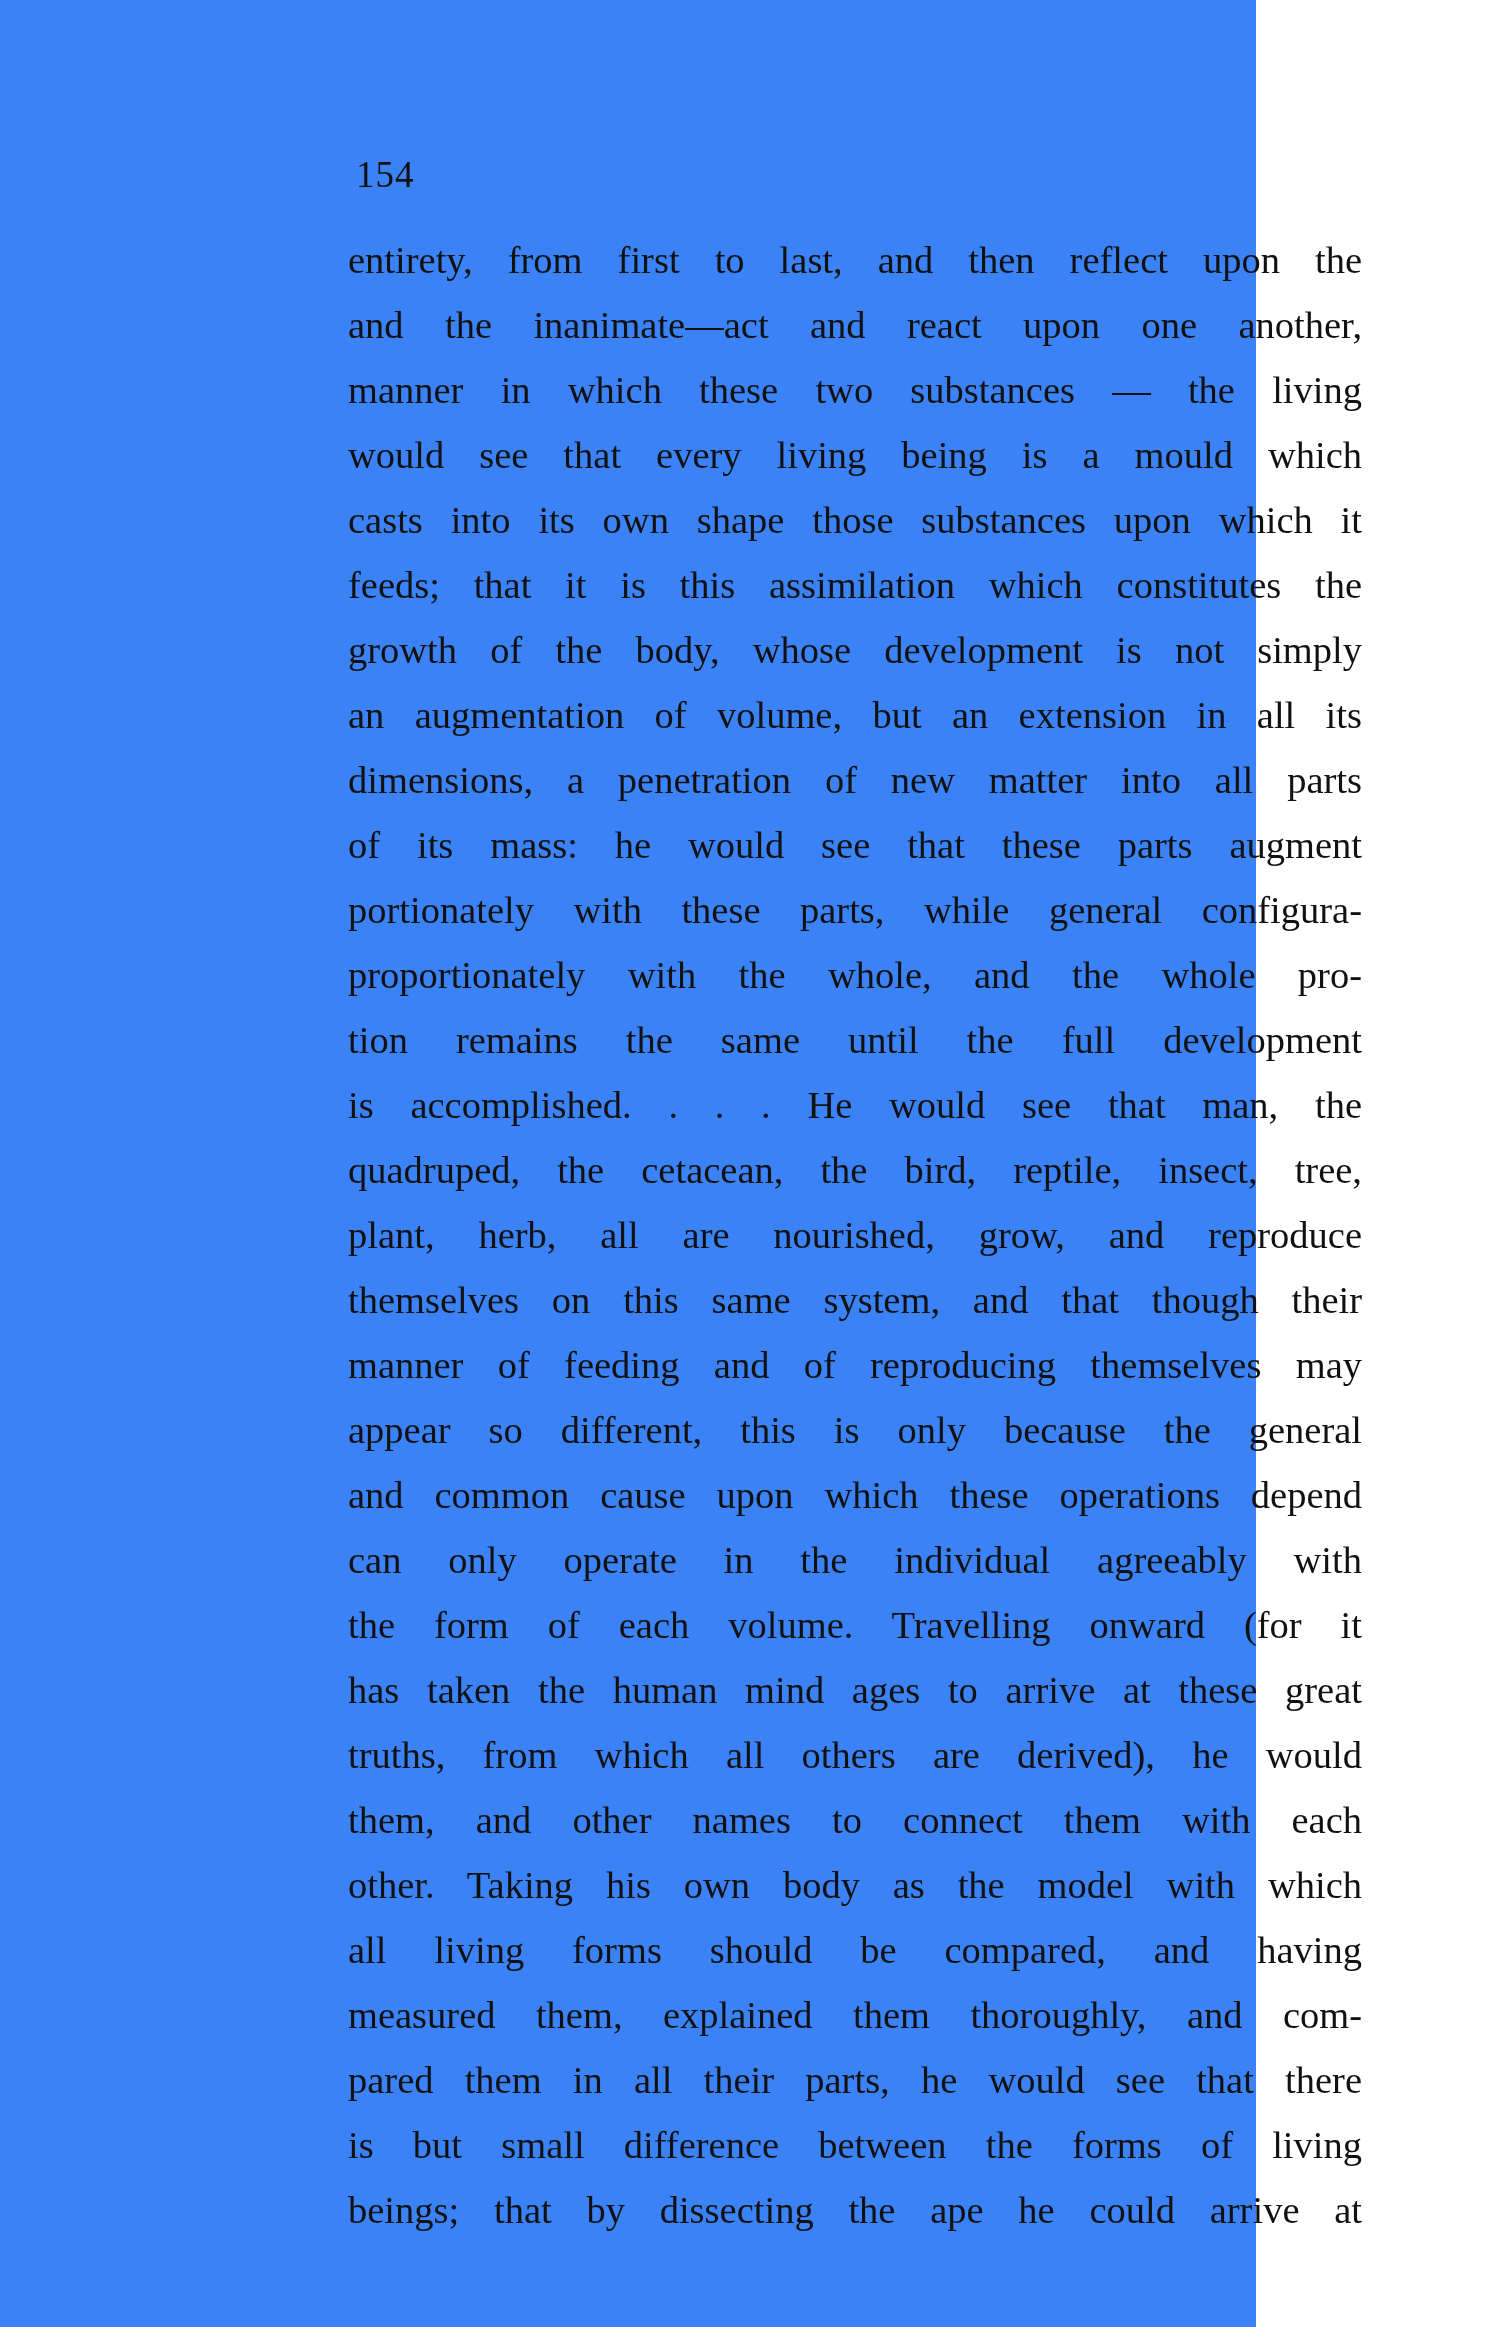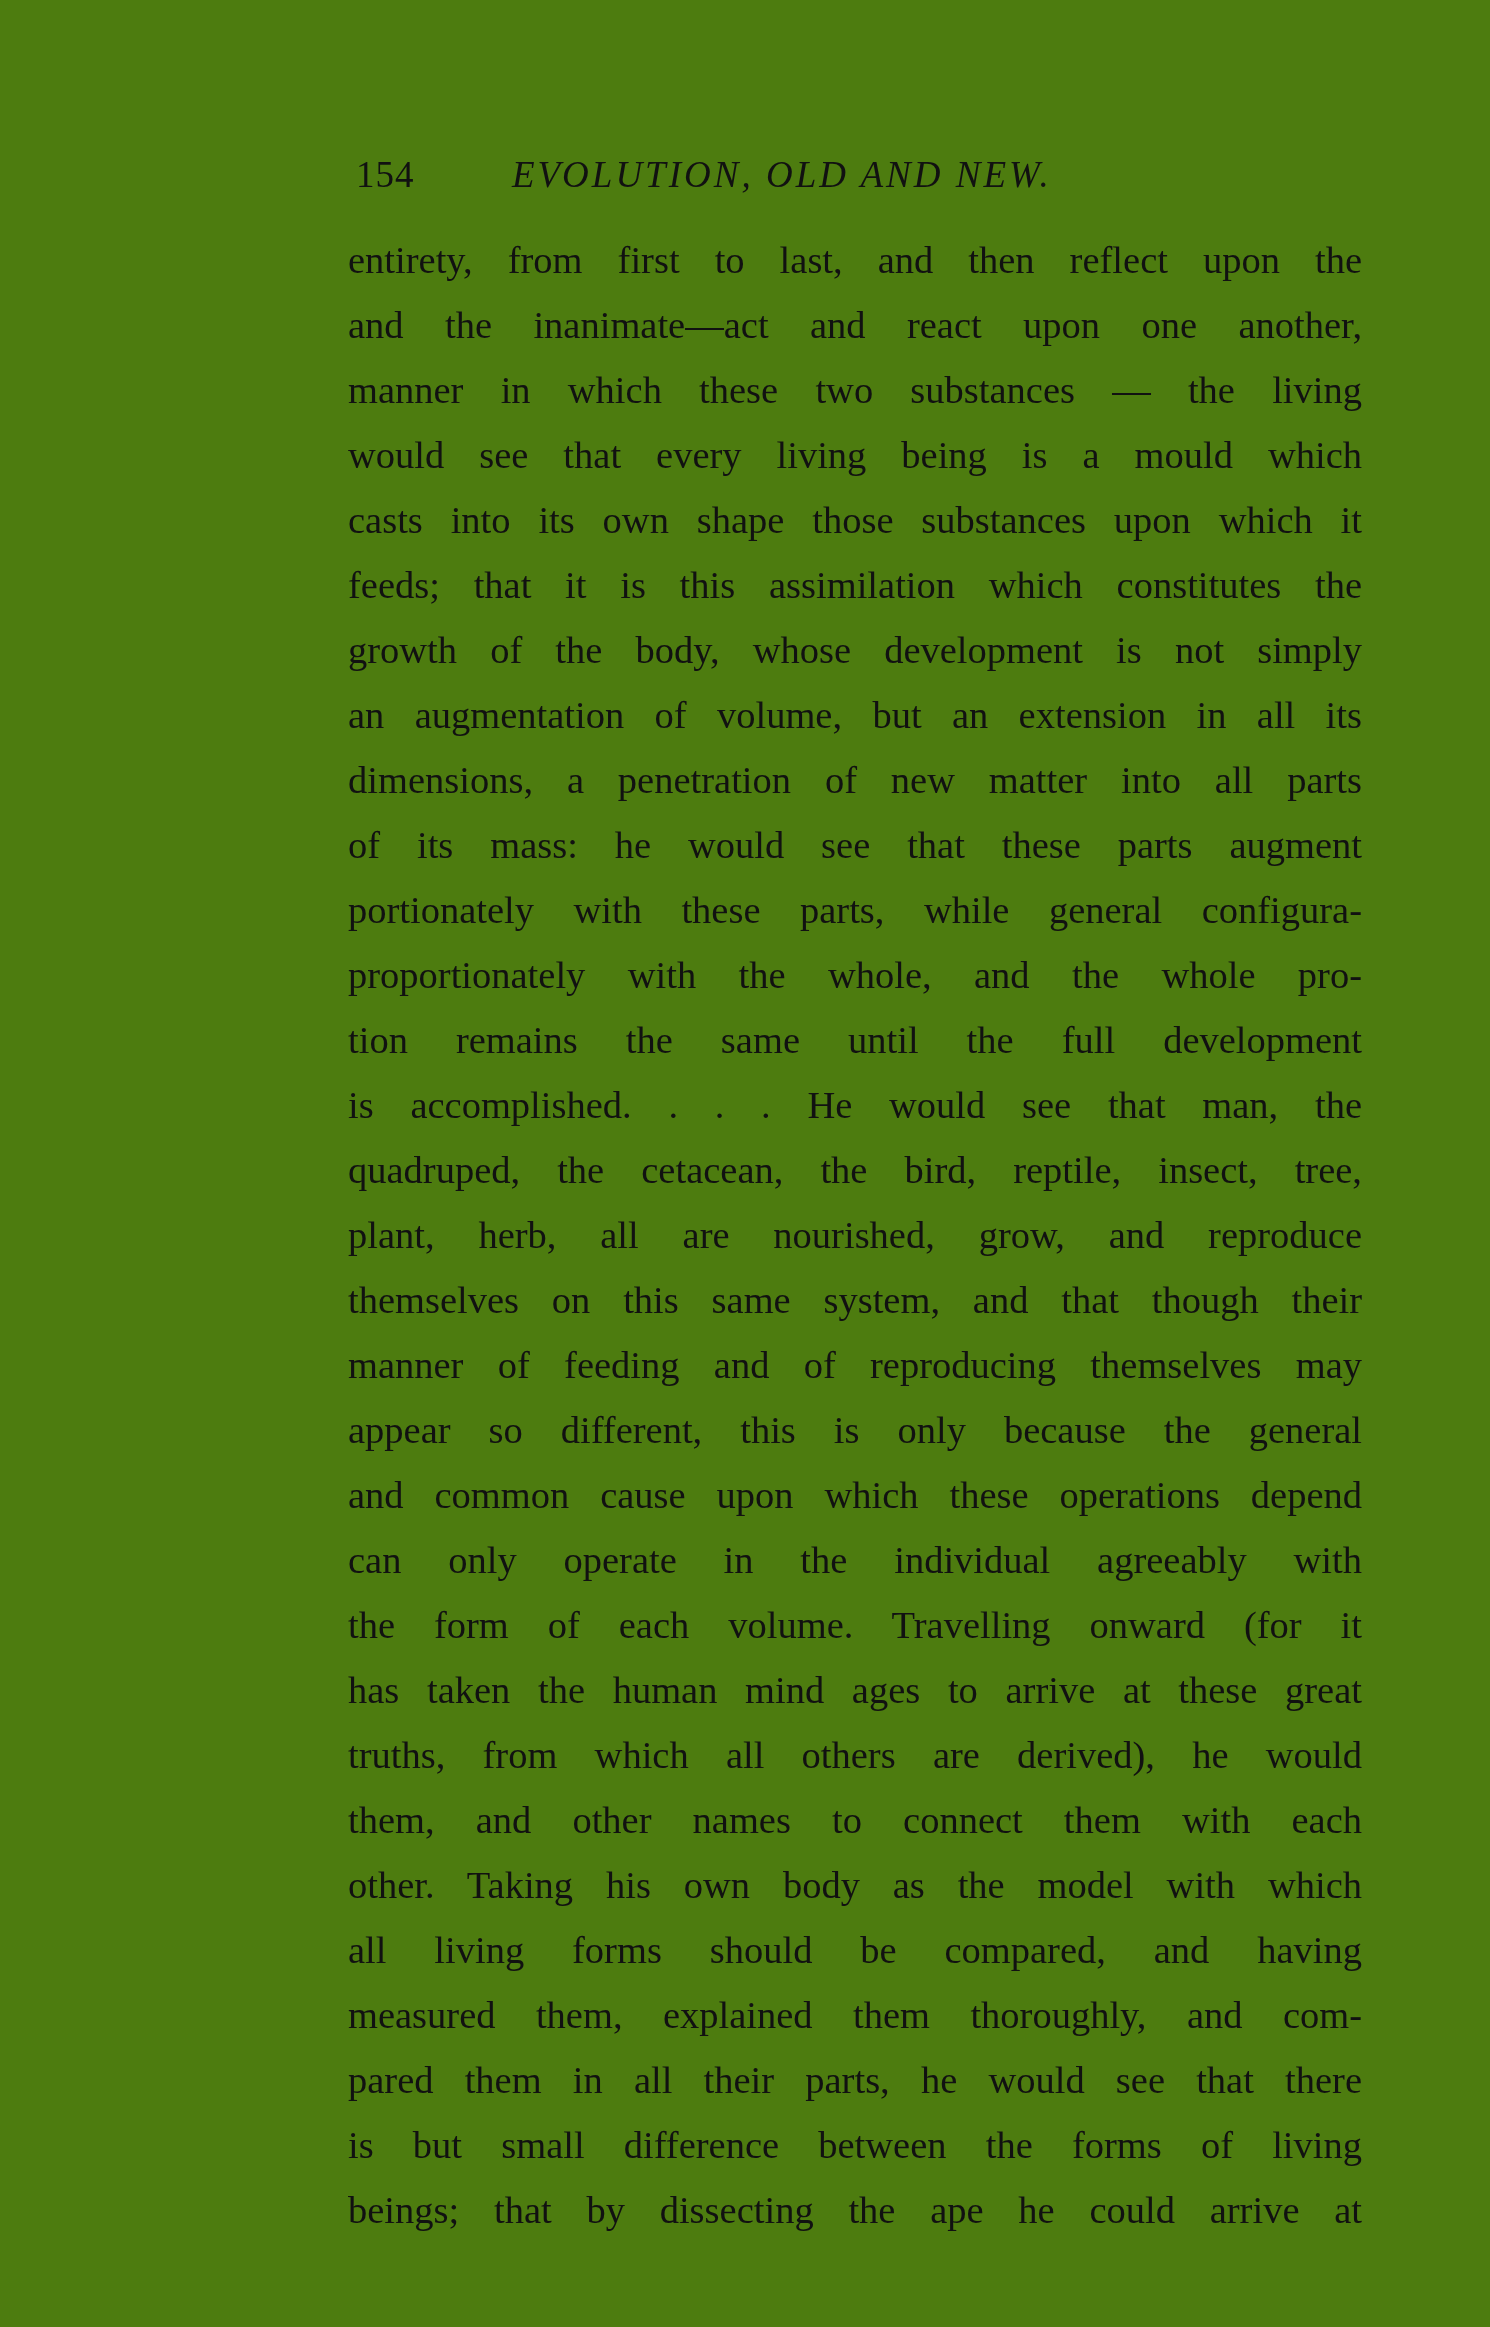--- a/index.html
+++ b/index.html
@@ -12,23 +12,23 @@
       height: 2327px;
       position: relative;
       overflow: hidden;
       font-family: "Liberation Serif", "DejaVu Serif", serif;
       color: #111111;
     }
     .page {
       position: absolute;
       left: 0;
       top: 0;
-      width: 1490px;
+      width: 1256px;
       height: 2327px;
-      background: #4d7c0f;
+      background: #3b82f6;
     }
     .running-head {
       position: absolute;
       left: 352px;
       top: 150px;
       width: 1012px;
       height: 50px;
       font-size: 37px;
       line-height: 50px;
     }
@@ -65,21 +65,20 @@
     .line.last {
       text-align-last: justify;
     }
   </style>
 </head>
 <body>
 
 <div class="page">
   <div class="running-head">
     <span class="page-number">154</span>
-    <span class="running-title">EVOLUTION, OLD AND NEW.</span>
   </div>
 
   <div class="body-text">
     <span class="line">entirety, from first to last, and then reflect upon the</span>
     <span class="line">and the inanimate—act and react upon one another,</span>
     <span class="line">manner in which these two substances — the living</span>
     <span class="line">would see that every living being is a mould which</span>
     <span class="line">casts into its own shape those substances upon which it</span>
     <span class="line">feeds; that it is this assimilation which constitutes the</span>
     <span class="line">growth of the body, whose development is not simply</span>

